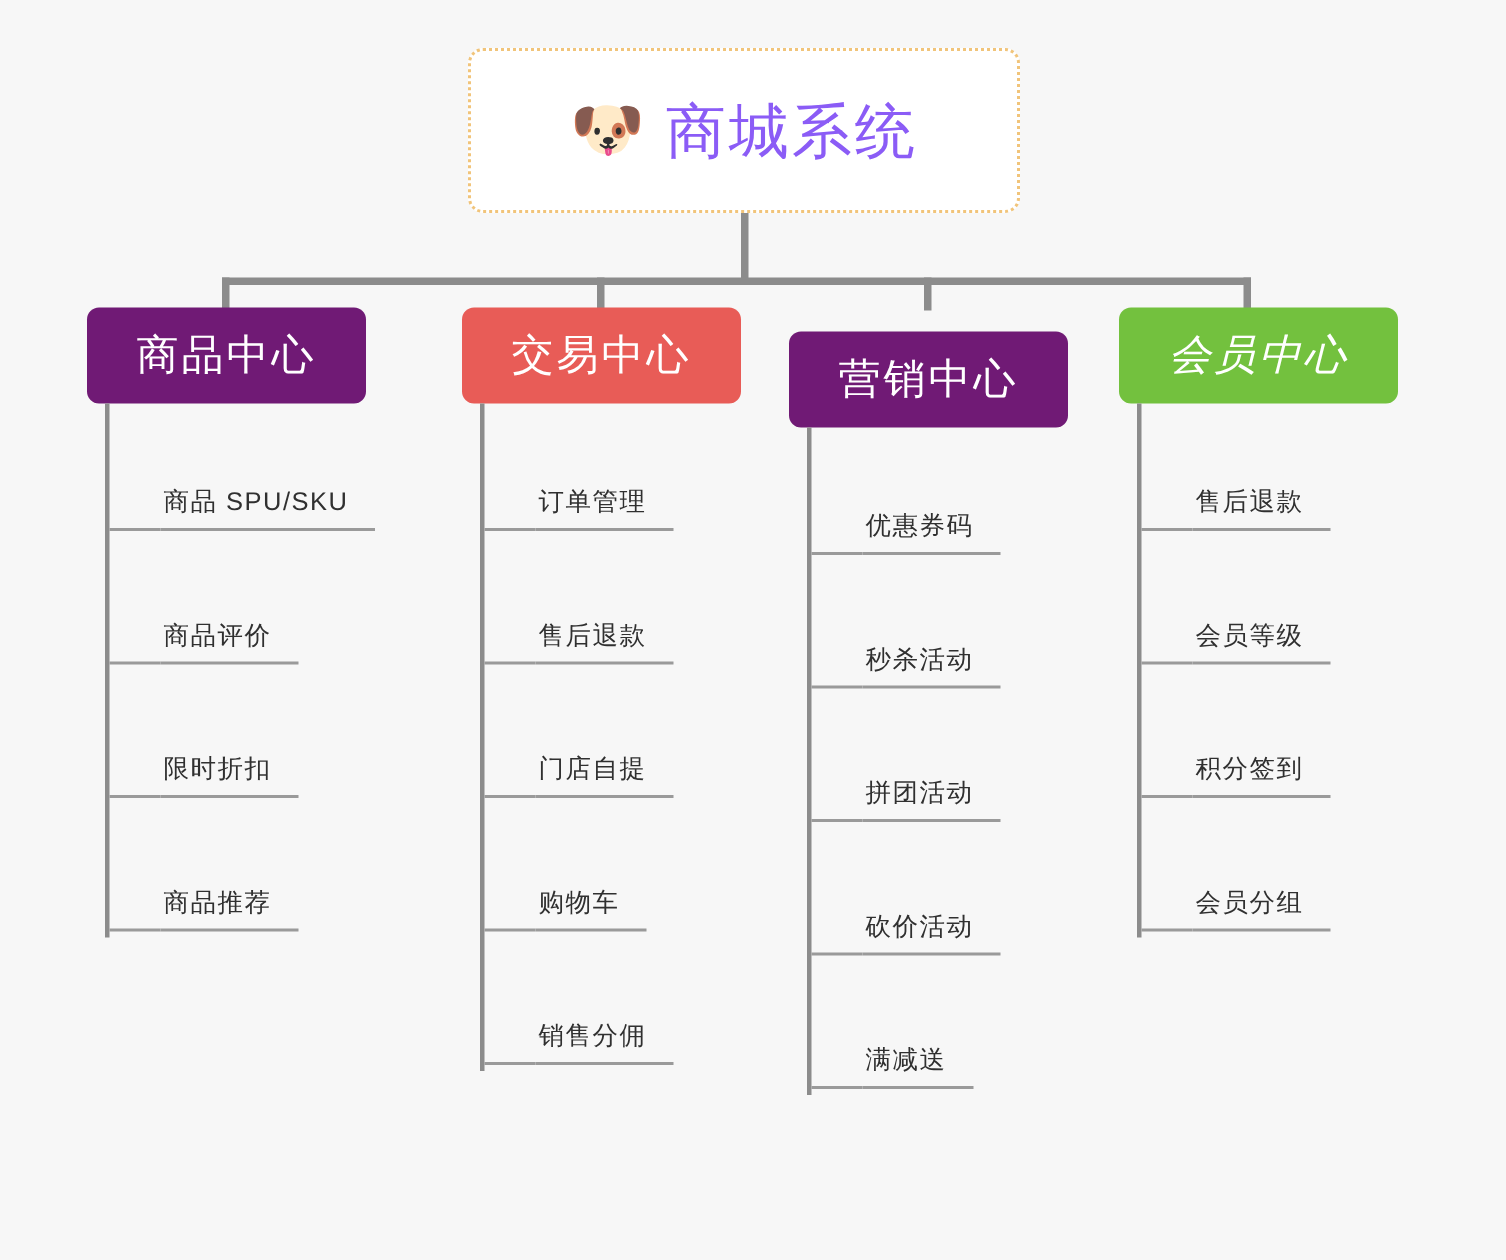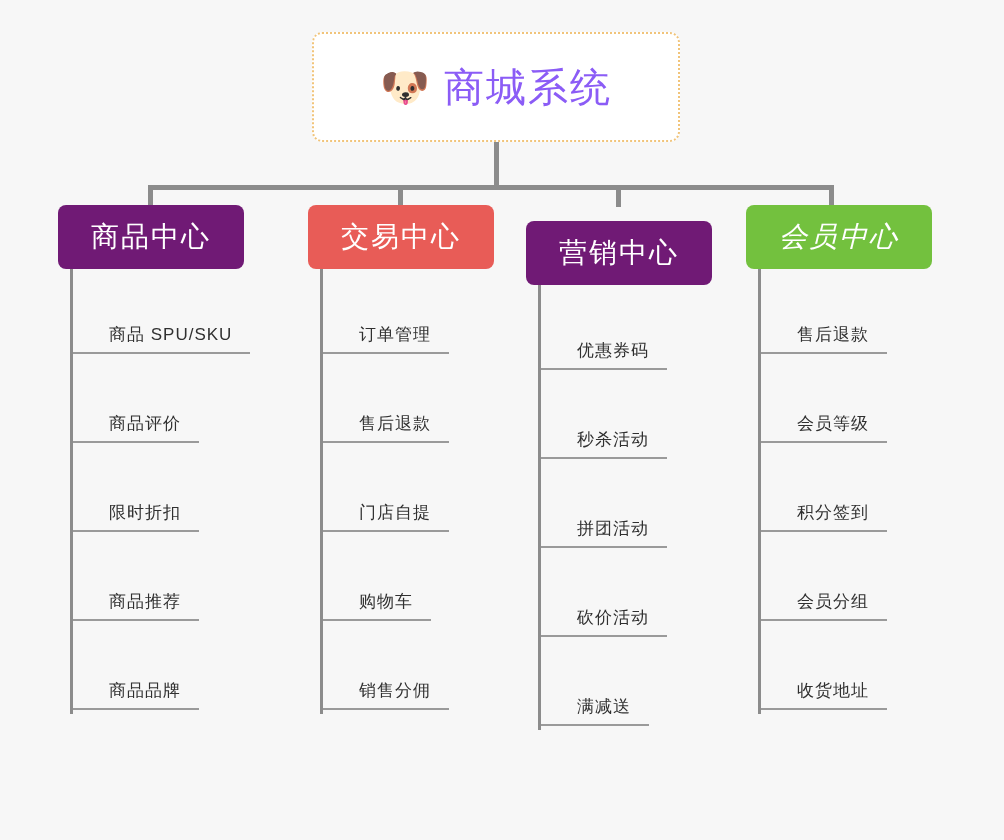--- a/index.html
+++ b/index.html
@@ -163,23 +163,20 @@
         </div>
       <div class="leaf-item">
           <span class="leaf-label">商品评价</span>
         </div>
       <div class="leaf-item">
           <span class="leaf-label">限时折扣</span>
         </div>
       <div class="leaf-item">
           <span class="leaf-label">商品推荐</span>
         </div>
-      <div class="leaf-item">
-          <span class="leaf-label">商品品牌</span>
-        </div>
     </div>
   </div>
 
   <div class="column col-1">
     <div class="col-header" style="background-color: rgb(232, 92, 87);">交易中心</div>
     <div class="leaf-list">
       <div class="leaf-item">
           <span class="leaf-label">订单管理</span>
         </div>
       <div class="leaf-item">
@@ -226,19 +223,16 @@
         </div>
       <div class="leaf-item">
           <span class="leaf-label">会员等级</span>
         </div>
       <div class="leaf-item">
           <span class="leaf-label">积分签到</span>
         </div>
       <div class="leaf-item">
           <span class="leaf-label">会员分组</span>
         </div>
-      <div class="leaf-item">
-          <span class="leaf-label">收货地址</span>
-        </div>
     </div>
   </div>
 
 </div>
 
 </body></html>

